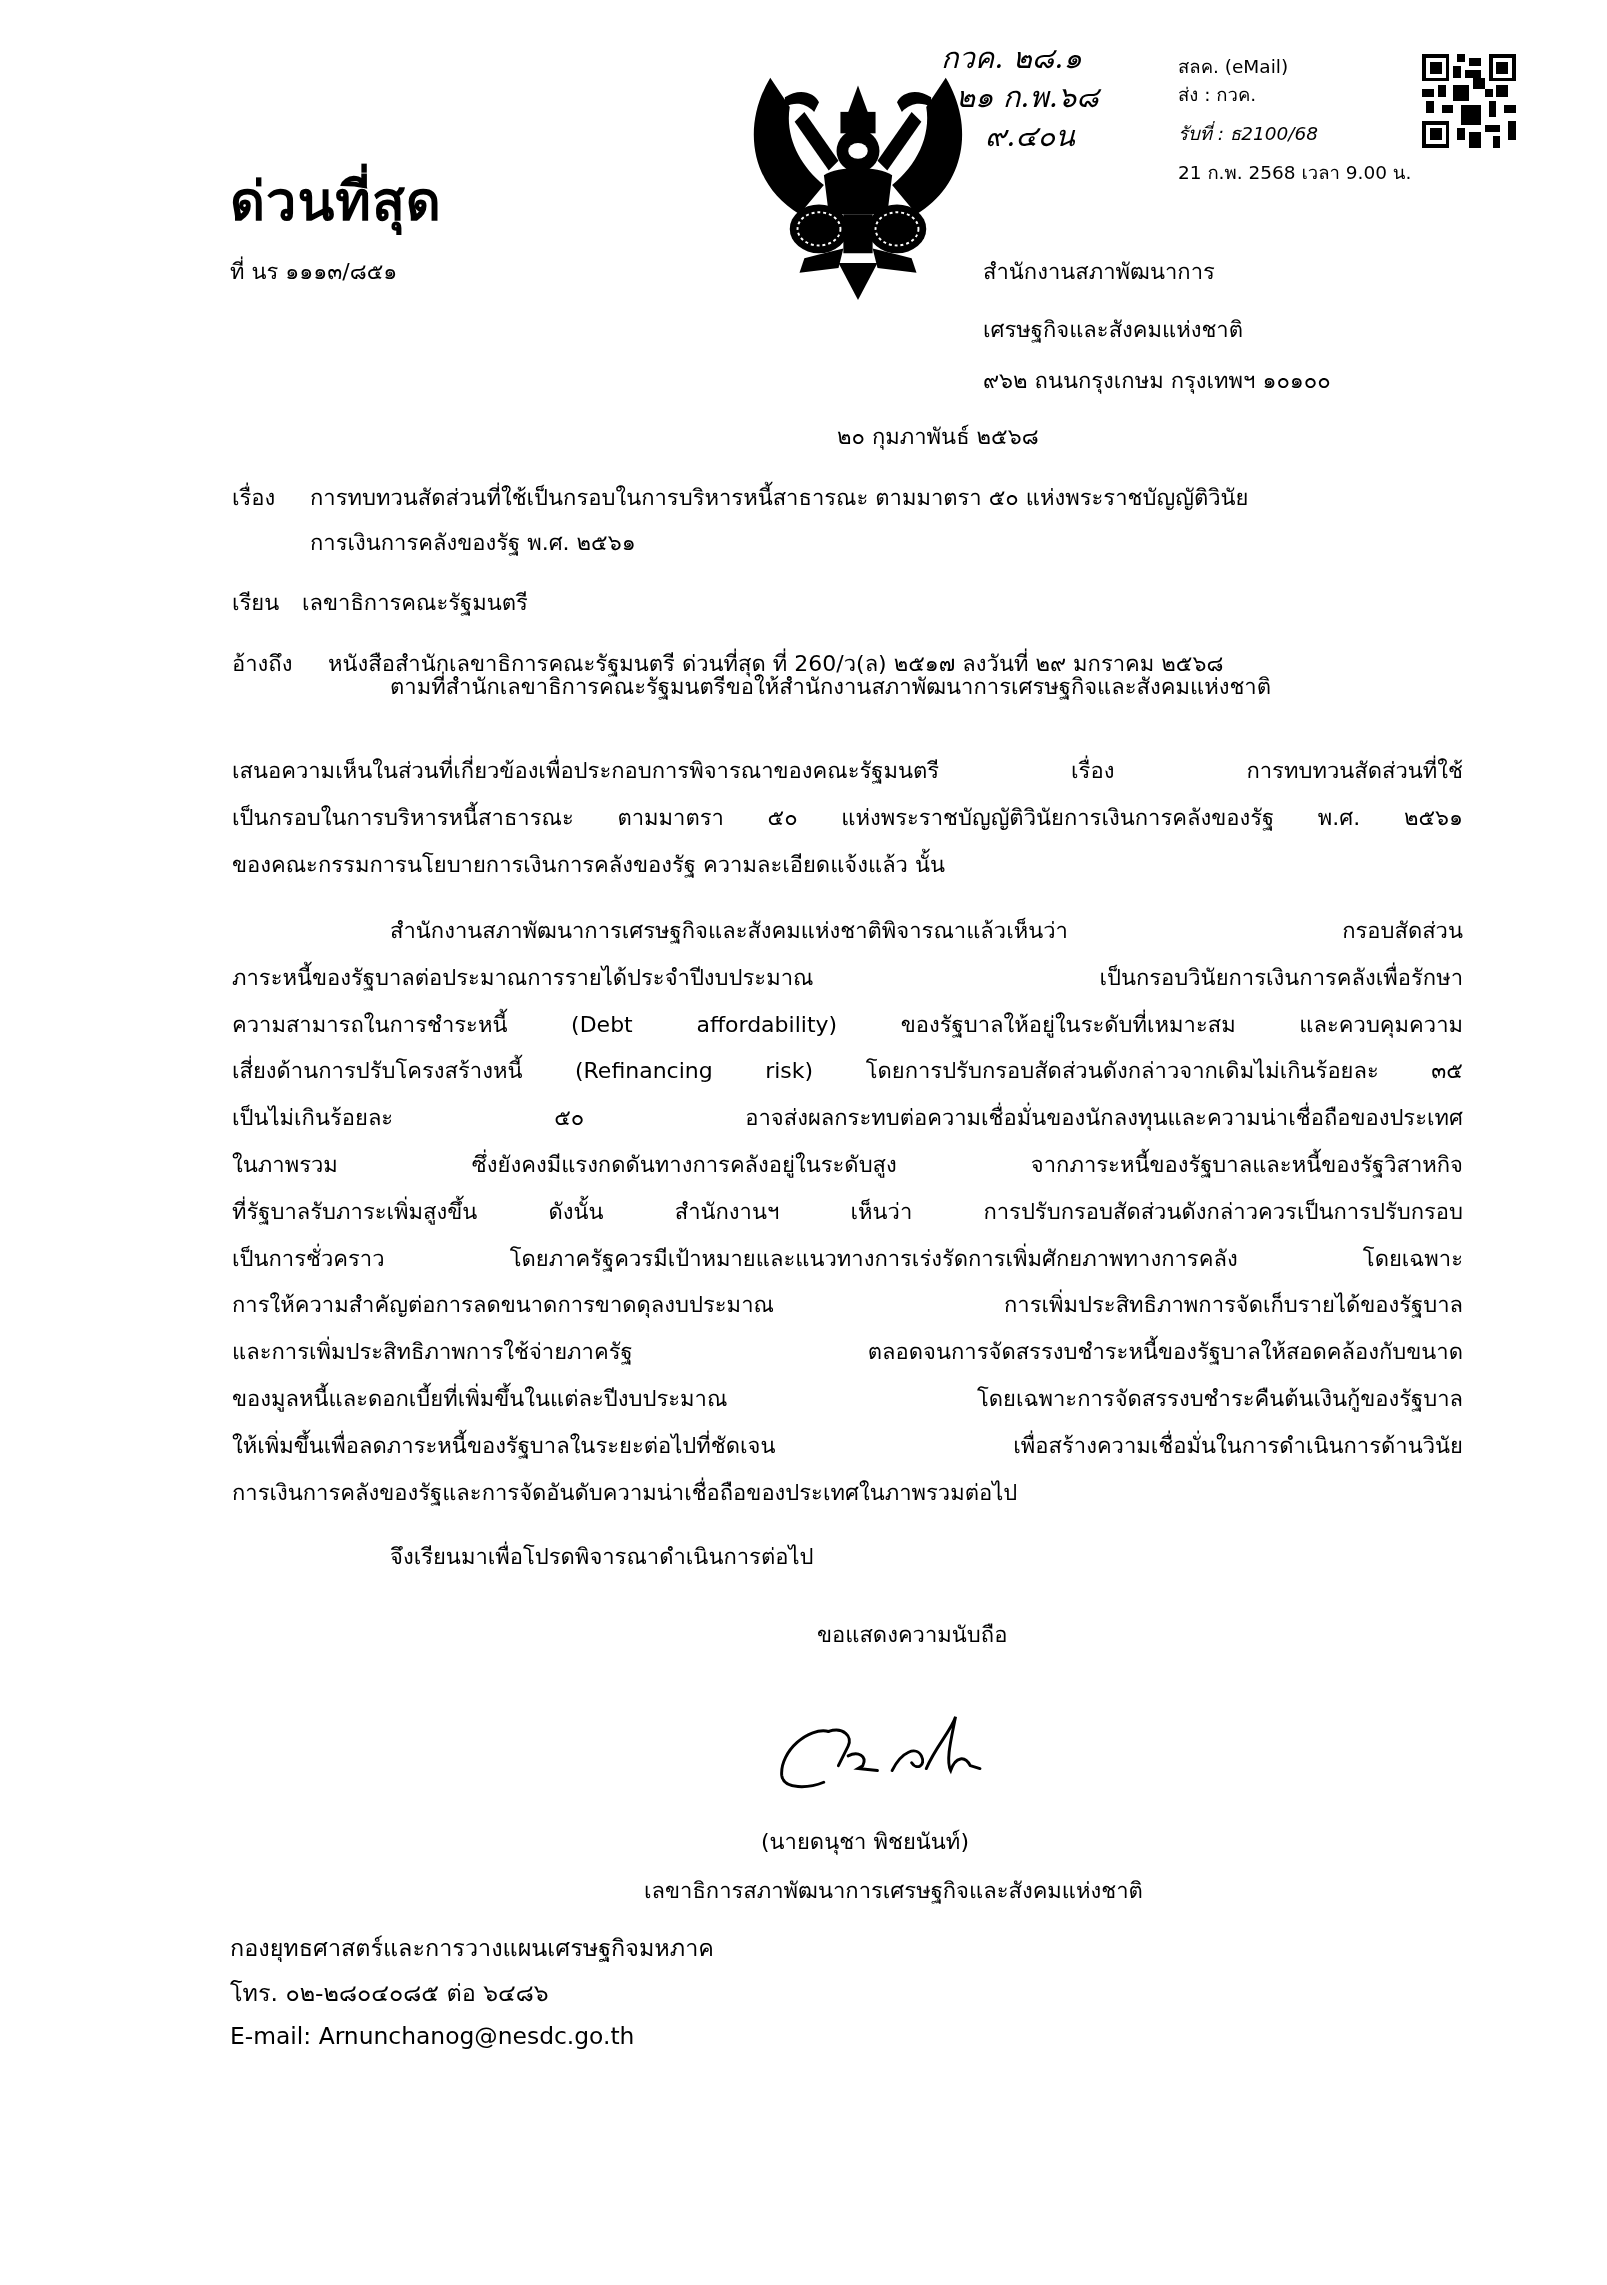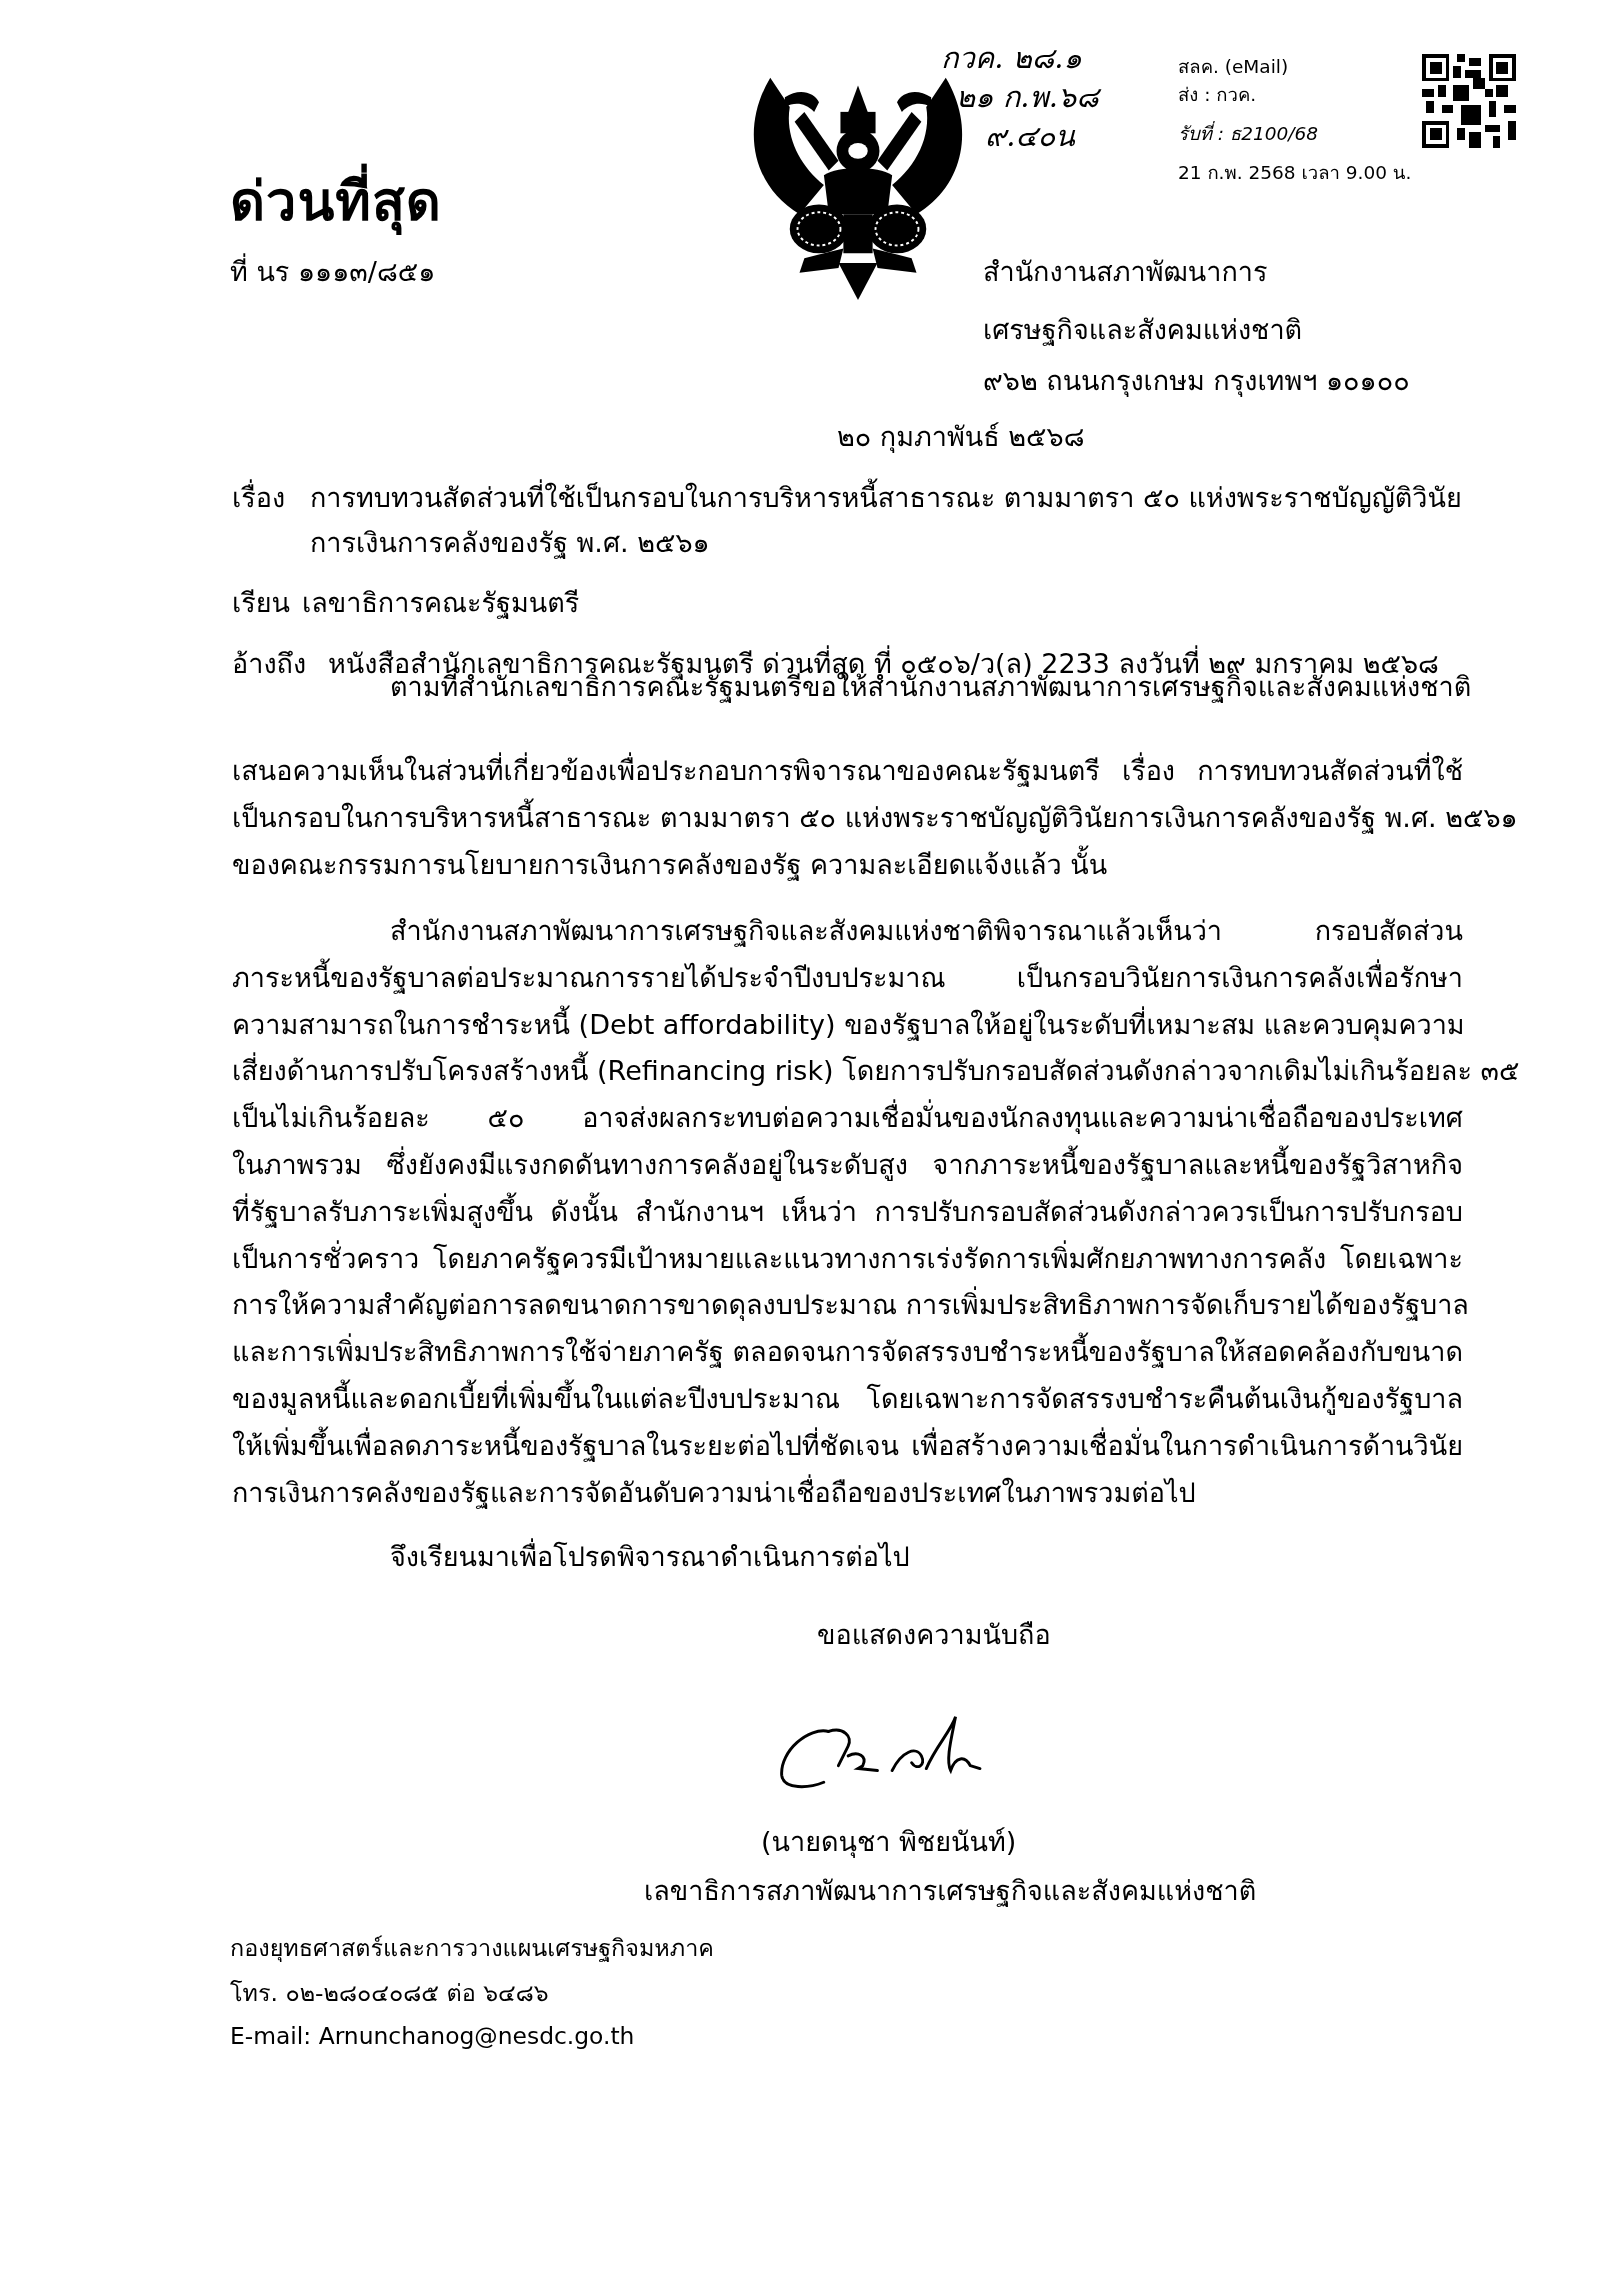--- a/index.html
+++ b/index.html
@@ -2,21 +2,21 @@
 <html><head>
 <meta charset="utf-8">
 <style>
   html, body { margin: 0; padding: 0; background: #ffffff; }
   body {
     width: 1607px; height: 2286px; position: relative; overflow: hidden;
     font-family: "DejaVu Sans", "Liberation Sans", sans-serif;
     color: #000000;
   }
   .abs { position: absolute; white-space: nowrap; }
-  .t { font-size: 27px; line-height: 39px; }
+  .t { font-size: 22px; line-height: 39px; }
   .urgent { left: 230px; top: 168px; font-size: 54px; font-weight: bold; line-height: 68px; letter-spacing: 1px; }
   .docno { left: 230px; top: 252px; }
   .org { left: 983px; }
   .hand { font-family: "DejaVu Serif", serif; font-style: italic; font-size: 29px; line-height: 35px; }
   .stamp { left: 1178px; font-size: 18.5px; line-height: 29px; }
   .qr { left: 1422px; top: 54px; width: 94px; height: 94px; }
   .garuda { left: 731px; top: 68px; width: 254px; height: 234px; }
   .body-line { left: 232px; width: 1231px; text-align: justify; text-align-last: justify; }
   .body-line.last { text-align-last: left; }
   .indent { left: 390px; width: 1073px; }
@@ -113,21 +113,21 @@
 <div class="abs t" style="left:837px; top:417px;">๒๐ กุมภาพันธ์ ๒๕๖๘</div>
 
 <div class="abs t" style="left:232px; top:478px;">เรื่อง</div>
 <div class="abs t" style="left:310px; top:478px;">การทบทวนสัดส่วนที่ใช้เป็นกรอบในการบริหารหนี้สาธารณะ ตามมาตรา ๕๐ แห่งพระราชบัญญัติวินัย</div>
 <div class="abs t" style="left:310px; top:523px;">การเงินการคลังของรัฐ พ.ศ. ๒๕๖๑</div>
 
 <div class="abs t" style="left:232px; top:583px;">เรียน</div>
 <div class="abs t" style="left:302px; top:583px;">เลขาธิการคณะรัฐมนตรี</div>
 
 <div class="abs t" style="left:232px; top:644px;">อ้างถึง</div>
-<div class="abs t" style="left:328px; top:644px;">หนังสือสำนักเลขาธิการคณะรัฐมนตรี ด่วนที่สุด ที่ ๐๕๐๖/ว(ล) 2233 ลงวันที่ ๒๙ มกราคม ๒๕๖๘</div>
+<div class="abs t" style="left:328px; top:644px;">หนังสือสำนักเลขาธิการคณะรัฐมนตรี ด่วนที่สุด ที่ 260/ว(ล) ๒๕๑๗ ลงวันที่ ๒๙ มกราคม ๒๕๖๘</div>
 
 <div class="abs t indent" style="top:667px; text-align:justify; text-align-last:justify;">ตามที่สำนักเลขาธิการคณะรัฐมนตรีขอให้สำนักงานสภาพัฒนาการเศรษฐกิจและสังคมแห่งชาติ</div>
 <div class="abs t body-line" style="top:751px;">เสนอความเห็นในส่วนที่เกี่ยวข้องเพื่อประกอบการพิจารณาของคณะรัฐมนตรี เรื่อง การทบทวนสัดส่วนที่ใช้</div>
 <div class="abs t body-line" style="top:798px;">เป็นกรอบในการบริหารหนี้สาธารณะ ตามมาตรา ๕๐ แห่งพระราชบัญญัติวินัยการเงินการคลังของรัฐ พ.ศ. ๒๕๖๑</div>
 <div class="abs t body-line last" style="top:845px;">ของคณะกรรมการนโยบายการเงินการคลังของรัฐ ความละเอียดแจ้งแล้ว นั้น</div>
 
 <div class="abs t indent" style="top:911px; text-align:justify; text-align-last:justify;">สำนักงานสภาพัฒนาการเศรษฐกิจและสังคมแห่งชาติพิจารณาแล้วเห็นว่า กรอบสัดส่วน</div>
 <div class="abs t body-line" style="top:958px;">ภาระหนี้ของรัฐบาลต่อประมาณการรายได้ประจำปีงบประมาณ เป็นกรอบวินัยการเงินการคลังเพื่อรักษา</div>
 <div class="abs t body-line" style="top:1005px;">ความสามารถในการชำระหนี้ (Debt affordability) ของรัฐบาลให้อยู่ในระดับที่เหมาะสม และควบคุมความ</div>
 <div class="abs t body-line" style="top:1051px;">เสี่ยงด้านการปรับโครงสร้างหนี้ (Refinancing risk) โดยการปรับกรอบสัดส่วนดังกล่าวจากเดิมไม่เกินร้อยละ ๓๕</div>

